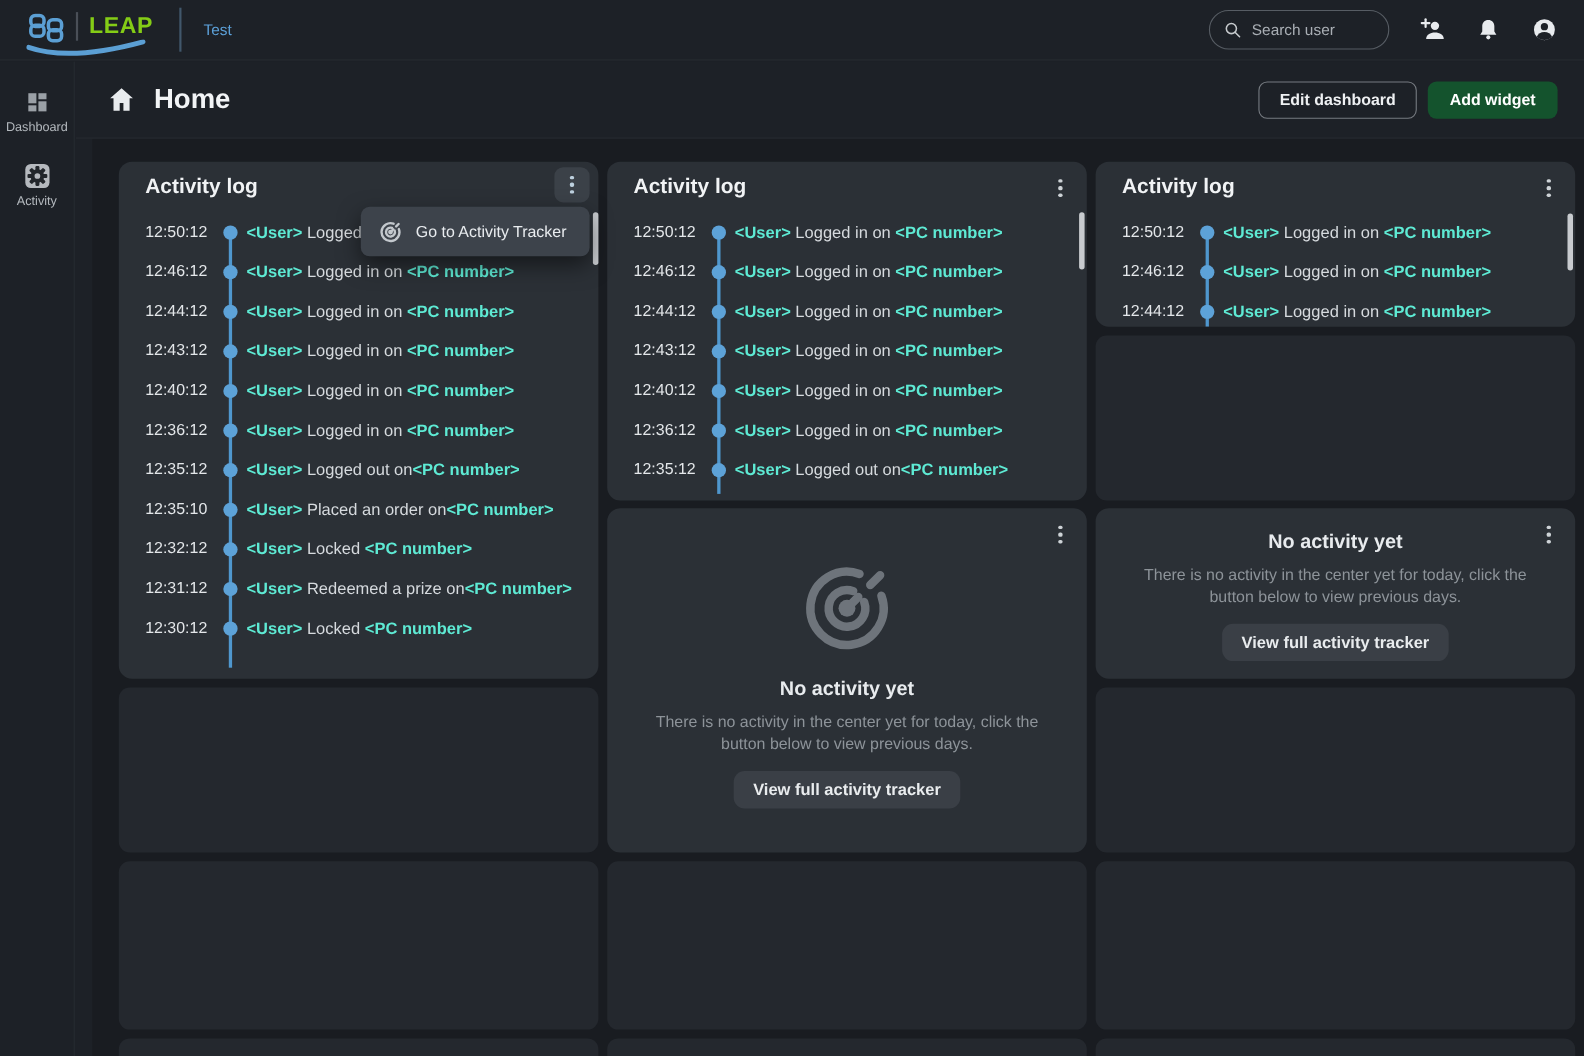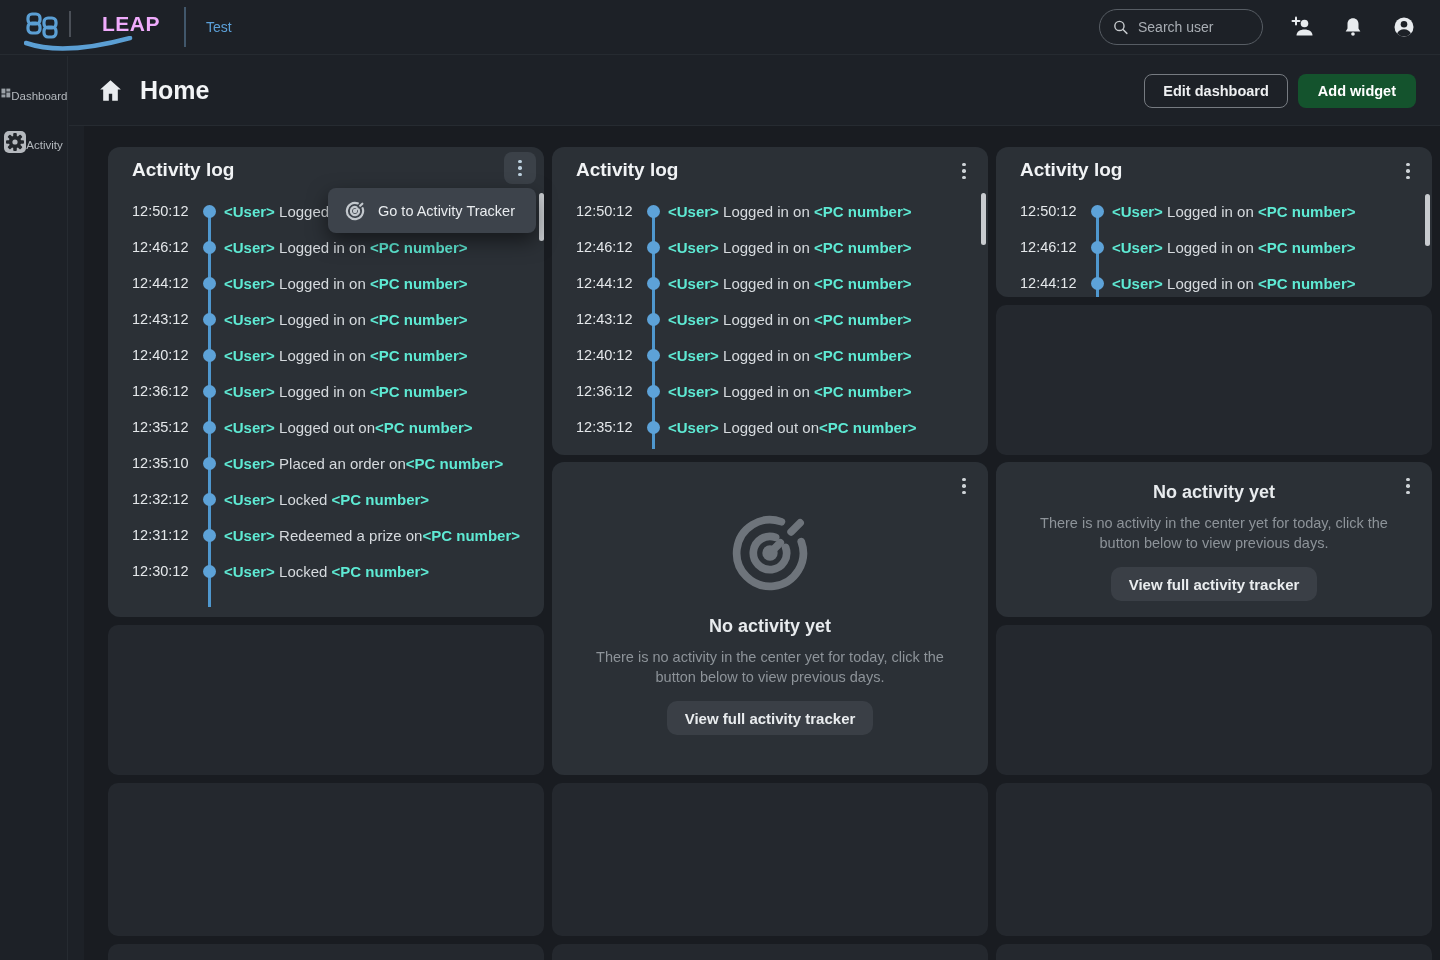--- a/index.html
+++ b/index.html
@@ -5,36 +5,36 @@
   * { margin:0; padding:0; box-sizing:border-box; }
   html,body { width:1440px; height:960px; overflow:hidden; background:#1d2127;
               font-family:"Liberation Sans", sans-serif; }
 
   
   .topbar { position:absolute; left:0; top:0; width:1440px; height:55px;
             background:#1d2127; border-bottom:1px solid #262b31;
             display:flex; align-items:center; padding:0 24px 0 26px; z-index:10; }
   .logo-lockup { position:relative; display:flex; align-items:center; height:46px; }
   .logo-divider-small { width:2px; height:26px; background:#6f7780; opacity:.55; margin:0 10px 6px 9px; }
-  .brand { color:#f0abfc; font-size:21px; font-weight:bold; letter-spacing:.5px; margin-bottom:6px;margin-left:21px; }
+  .brand { color:#84cc16; font-size:21px; font-weight:bold; letter-spacing:.5px; margin-bottom:6px; }
   .swoosh { position:absolute; left:-2px; bottom:-2px; pointer-events:none; }
   .logo-divider-tall { width:2px; height:40px; background:#41576b; margin:0 20px 0 24px; }
   .workspace { color:#5ca0d8; font-size:14px; }
   .search-pill { margin-left:auto; width:164px; height:36px; border:1.5px solid #575d64;
                  border-radius:18px; display:flex; align-items:center; padding:0 12px; }
   .search-pill input { background:transparent; border:none; outline:none; width:112px;
                  color:#cfd3d7; font-size:14px; font-family:"Liberation Sans",sans-serif; margin-left:9px; }
   .search-pill input::placeholder { color:#a9aeb4; opacity:1; }
   .tb-icon { margin-left:27px; width:24px; height:24px; display:flex; align-items:center; justify-content:center; cursor:pointer; }
 
   
   .sidebar { position:absolute; left:0; top:56px; width:68px; height:904px;
              background:#1d2127; border-right:1px solid #262b31;
              display:flex; flex-direction:column; align-items:center; padding-top:26px; gap:27px; z-index:5; }
-  .side-item { display:flex; flex-direction:row; align-items:center; cursor:pointer; width:68px;justify-content:center; }
+  .side-item { display:flex; flex-direction:column; align-items:center; cursor:pointer; width:68px; }
   .side-item .lbl { margin-top:6px; font-size:11.5px; color:#b4b9be; }
   .gear-box { width:22px; height:22px; border-radius:5px; background:#b5b9be; position:relative; }
 
   
   .page-header { position:absolute; left:69px; top:56px; width:1371px; height:70px;
                  background:#1d2127; border-bottom:1px solid #262b31;
                  display:flex; align-items:center; padding:0 24px 0 28px; z-index:5; }
   .page-title { color:#f2f4f6; font-size:25px; font-weight:bold; margin-left:16px; }
   .hdr-spacer { flex:1; }
   .btn-outline { height:34px; padding:0 18px; border-radius:8px; border:1.5px solid #767b81;

